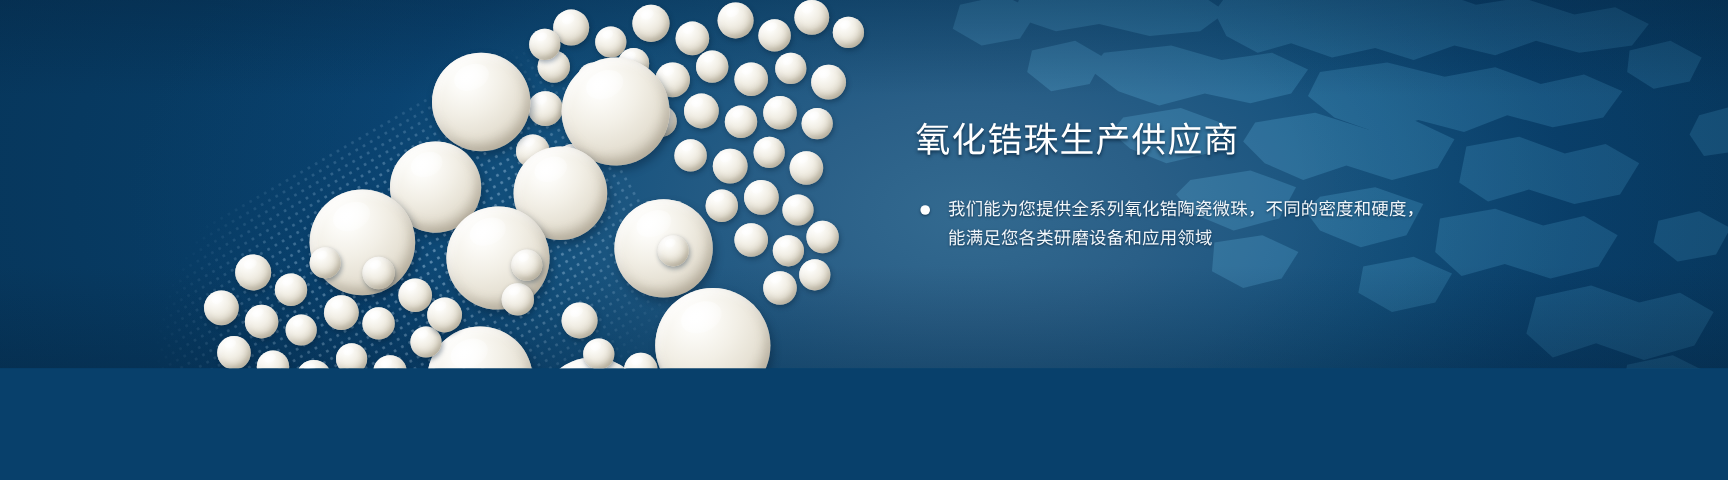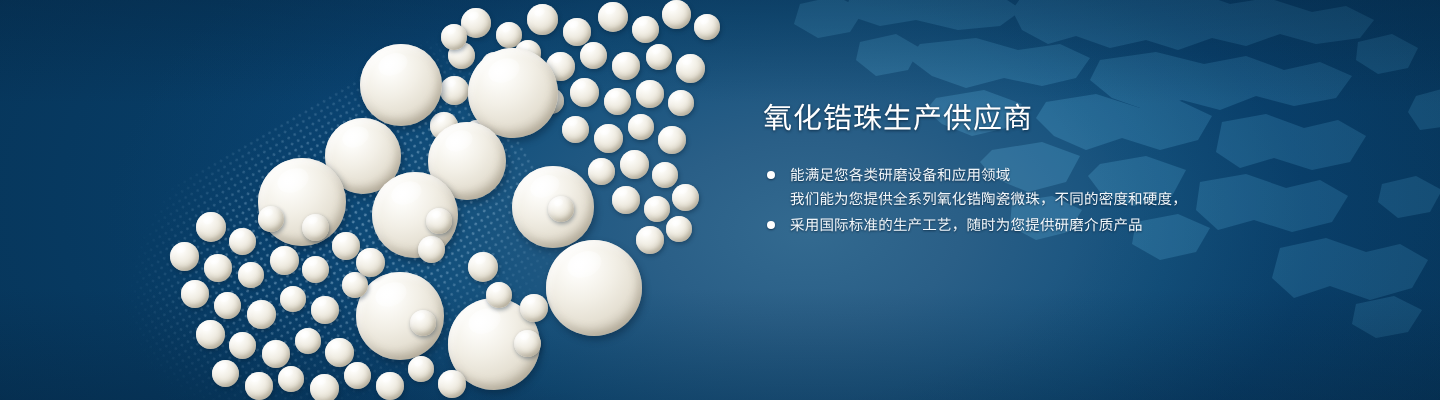--- a/index.html
+++ b/index.html
@@ -1,21 +1,21 @@
 <!DOCTYPE html>
 <html lang="zh-CN"><head>
 <meta charset="utf-8">
 <title>Banner</title>
 <style>
   html,body{margin:0;padding:0;background:#08406b;}
   *{box-sizing:border-box;}
 
   .banner{
     position:relative;
-    width:1440px;height:400px;
+    width:1440px;height:307px;
     overflow:hidden;
     font-family:"Liberation Sans","DejaVu Sans",sans-serif;
     background:#08406b;
     user-select:none;
   }
 
   
   .bg-base{
     position:absolute;inset:0;
     background:
@@ -252,26 +252,22 @@
     <span class="bead sm" style="left:410px;top:310px;width:26px;height:26px;"></span>
   </div>
 
   <div class="copy">
     <h1 class="title">氧化锆珠生产供应商</h1>
 
     <ul class="bullets">
 
       <li class="bullet">
         <span class="dot"></span>
+        <span class="ln">我们能为您提供全系列氧化锆陶瓷微珠，不同的密度和硬度，</span>
         <span class="ln">能满足您各类研磨设备和应用领域</span>
-        <span class="ln">我们能为您提供全系列氧化锆陶瓷微珠，不同的密度和硬度，</span>
       </li>
 
 
-      <li class="bullet">
-        <span class="dot"></span>
-        <span class="ln">采用国际标准的生产工艺，随时为您提供研磨介质产品</span>
-      </li>
 
     </ul>
   </div>
 
 </div>
 
 </body></html>

